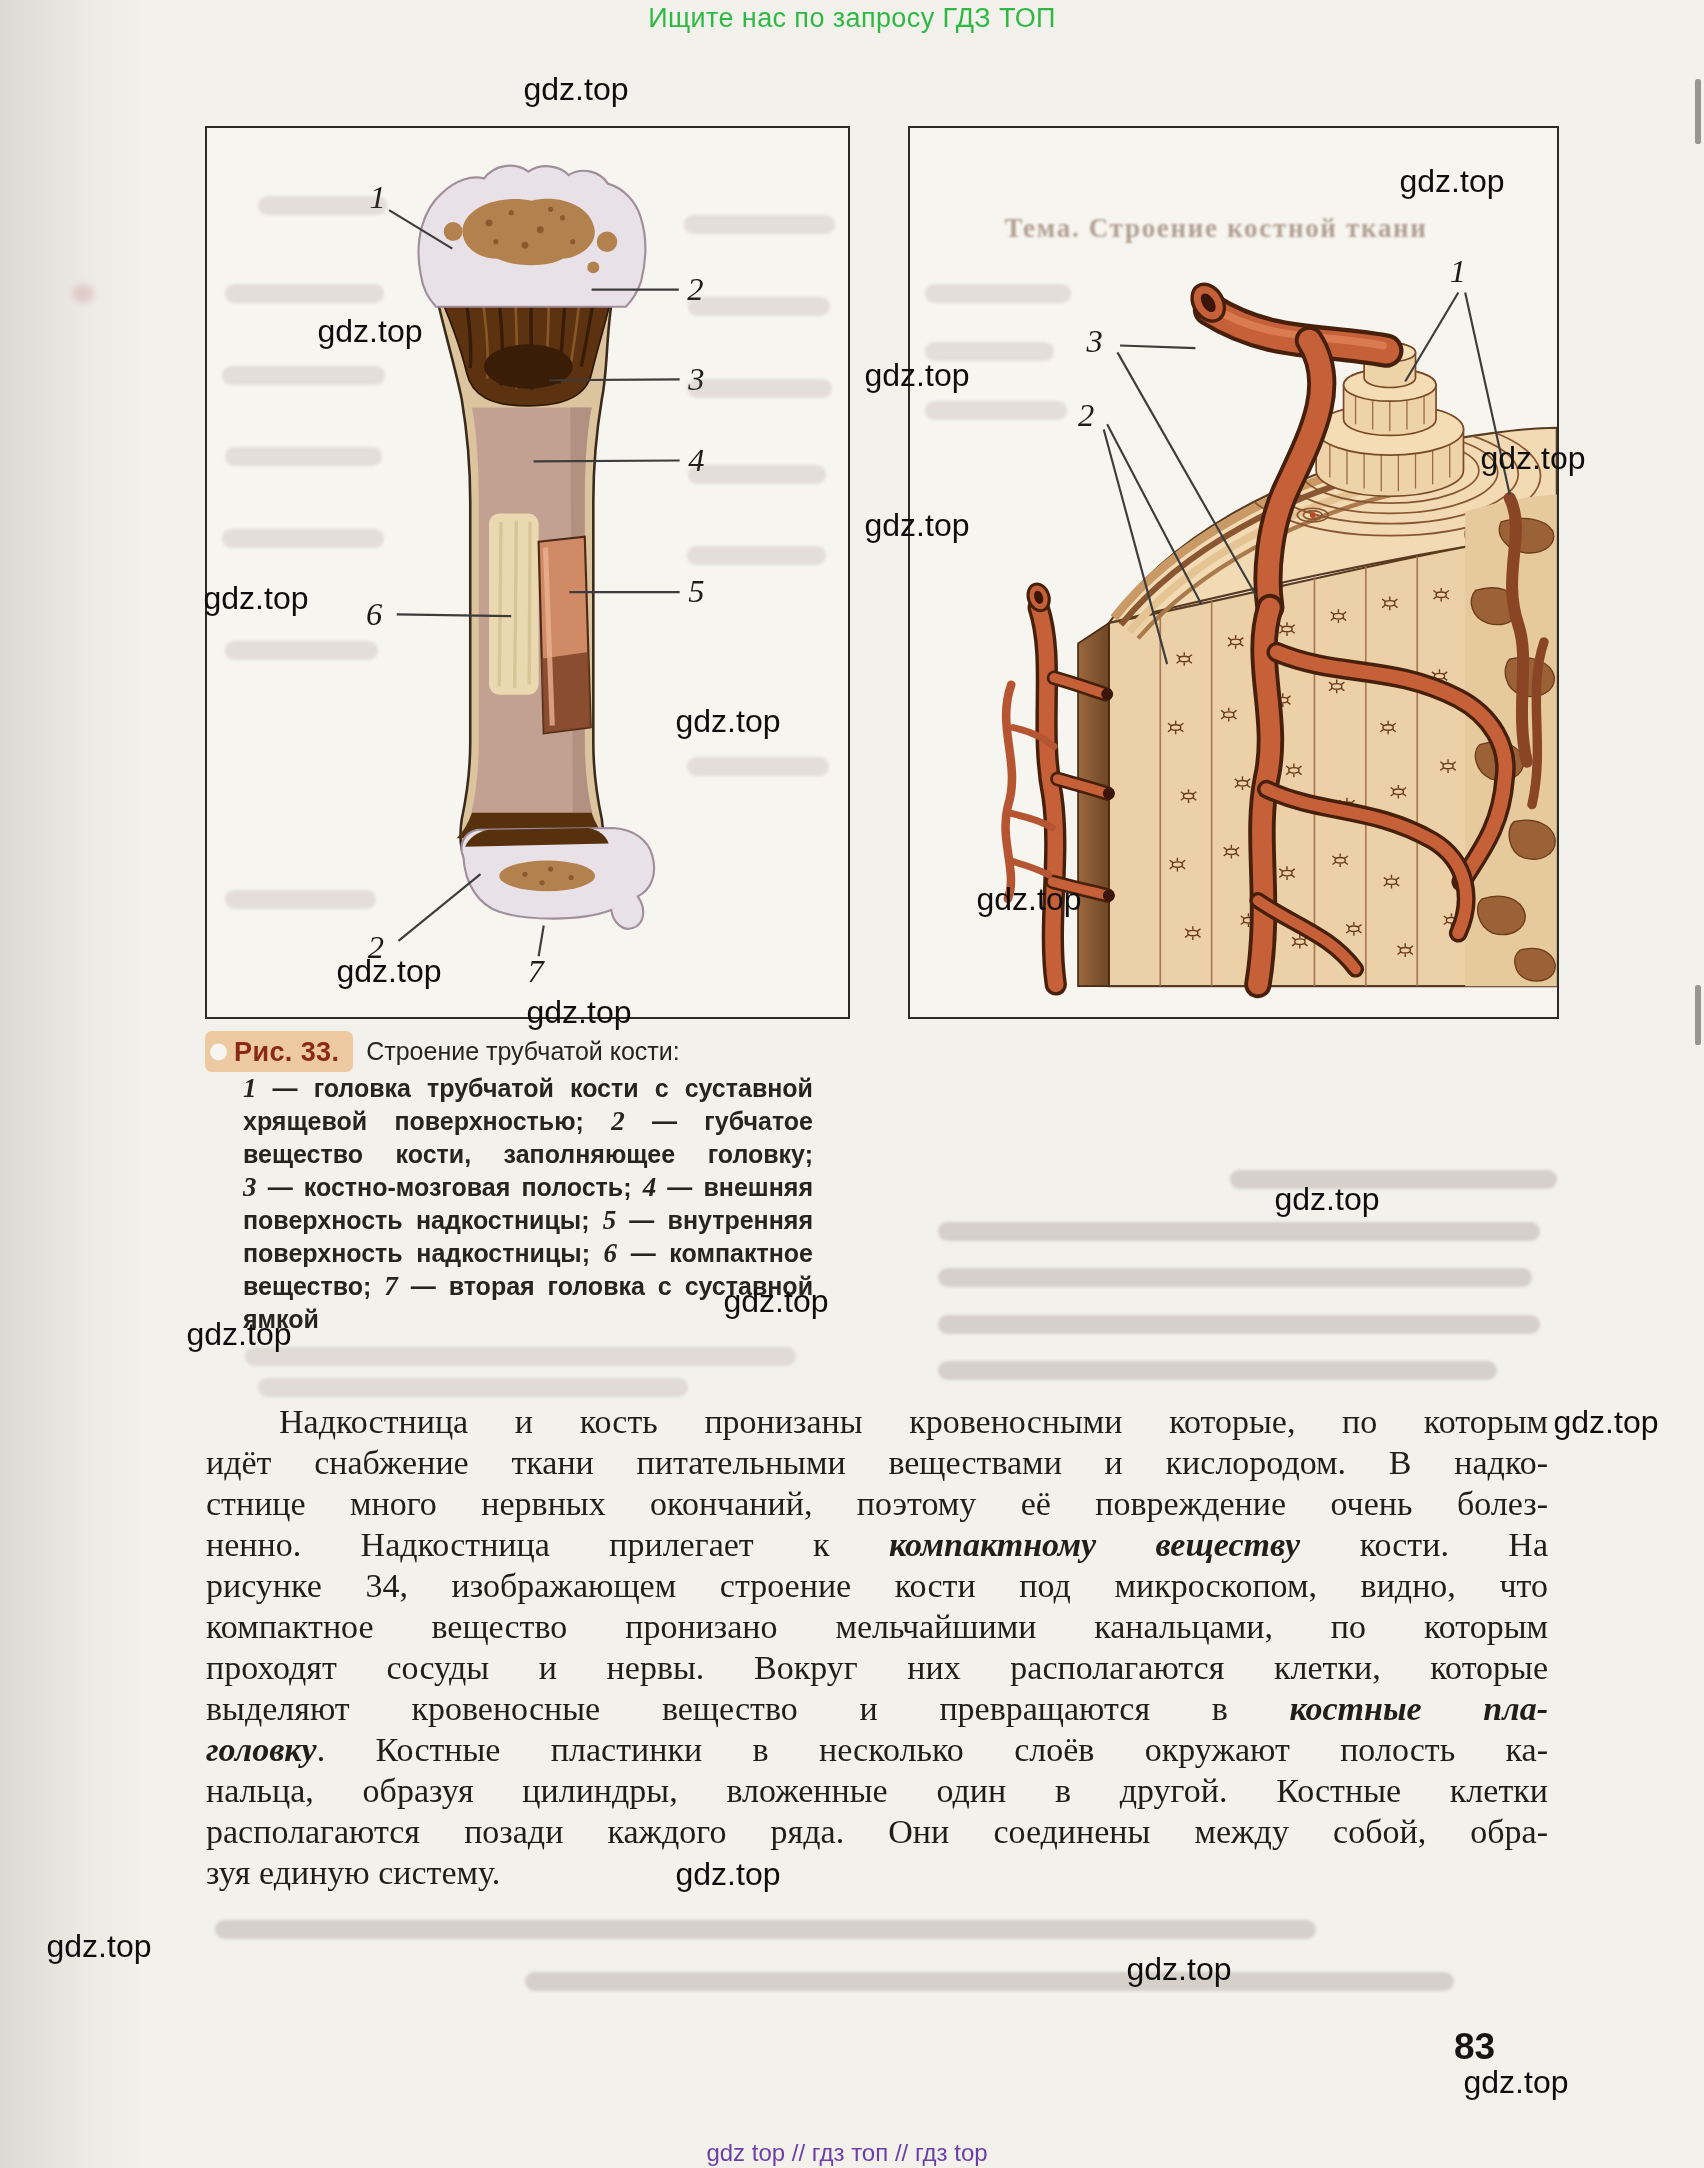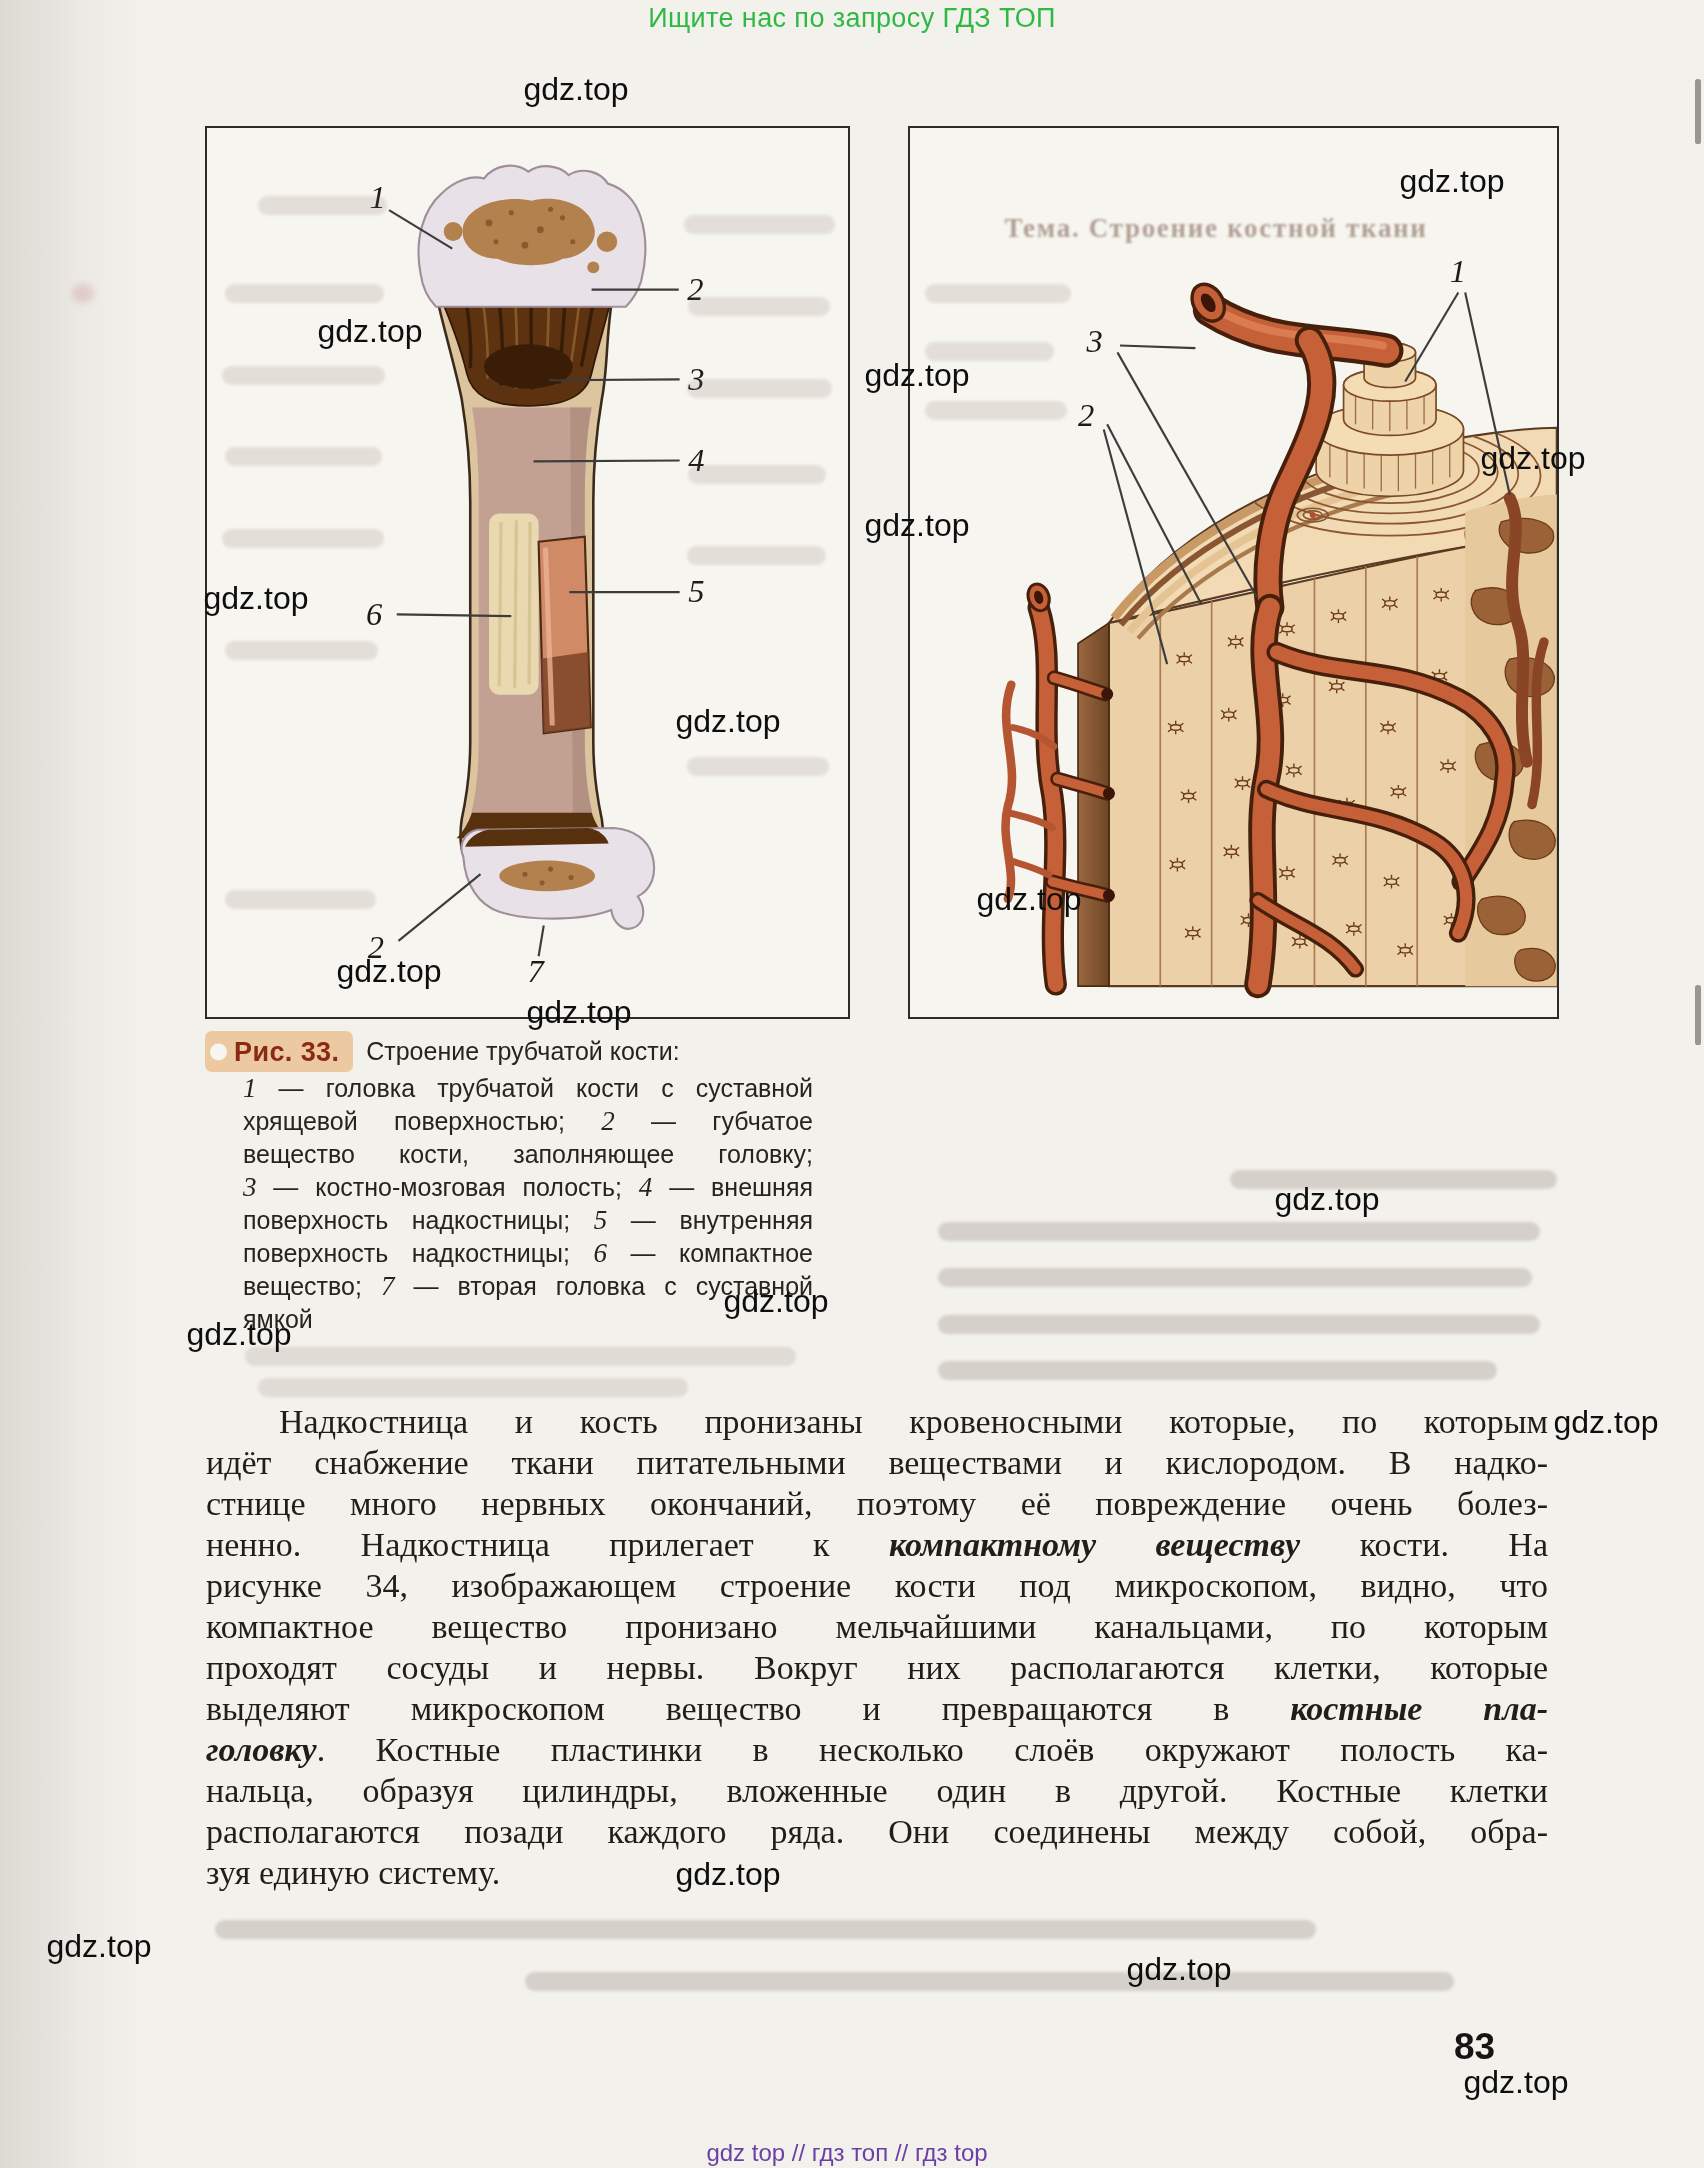--- a/index.html
+++ b/index.html
@@ -38,21 +38,21 @@
   .caption{position:absolute;}
   #cap33{left:205px;top:1031px;width:613px;}
   #cap34{left:902px;top:1031px;width:657px;}
   .cap-first{display:flex;align-items:center;height:41px;}
   .chip{position:relative;display:inline-flex;align-items:flex-end;background:#ecc9a0;
         border-radius:6.9px;padding:4.3px 13.8px 4.3px 29px;height:33px;box-sizing:content-box;}
   .chip b{font-size:27px;color:#8a2a15;letter-spacing:0.4px;}
   .chip-dot{position:absolute;left:5.2px;top:50%;width:17px;height:17px;border-radius:50%;
         background:#f7f5f0;transform:translateY(-50%);}
   .cap-title{font-size:25px;color:#262320;margin-left:13px;}
-  .cap-lines{font-size:25px;color:#262320;line-height:33px;}
+  .cap-lines{font-size:25px;color:#262320;line-height:33px;font-weight:bold;}
   #cap33 .cap-lines{padding-left:38px;width:570px;}
   #cap34 .cap-lines{padding-left:32px;width:624px;}
   .cap-lines i{font-family:"Liberation Serif",serif;font-size:27px;}
   .tline{white-space:nowrap;}
   .tline.just{white-space:normal;text-align:justify;text-align-last:justify;}
 
   
   #body-text{position:absolute;left:206px;top:1401px;width:1342px;
         font-family:"Liberation Serif",serif;font-size:34px;line-height:41px;color:#201d1a;}
   #body-text .tline:first-child{text-indent:73px;}
@@ -412,21 +412,21 @@
 
 
   <div id="body-text">
       <div class="tline just">Надкостница и кость пронизаны кровеносными которые, по которым</div>
       <div class="tline just">идёт снабжение ткани питательными веществами и кислородом. В надко-</div>
       <div class="tline just">стнице много нервных окончаний, поэтому её повреждение очень болез-</div>
       <div class="tline just"><span>ненно. Надкостница прилегает к </span><span class="bi">компактному веществу</span><span> кости. На</span></div>
       <div class="tline just">рисунке 34, изображающем строение кости под микроскопом, видно, что</div>
       <div class="tline just">компактное вещество пронизано мельчайшими канальцами, по которым</div>
       <div class="tline just">проходят сосуды и нервы. Вокруг них располагаются клетки, которые</div>
-      <div class="tline just"><span>выделяют микроскопом вещество и превращаются в </span><span class="bi">костные пла-</span></div>
+      <div class="tline just"><span>выделяют кровеносные вещество и превращаются в </span><span class="bi">костные пла-</span></div>
       <div class="tline just"><span class="bi">головку</span><span>. Костные пластинки в несколько слоёв окружают полость ка-</span></div>
       <div class="tline just">нальца, образуя цилиндры, вложенные один в другой. Костные клетки</div>
       <div class="tline just">располагаются позади каждого ряда. Они соединены между собой, обра-</div>
       <div class="tline">зуя единую систему.</div>
     </div>
 
   <div>
       <div class="wm" style="left: 576px; top: 89px;">gdz.top</div>
       <div class="wm" style="left: 1452px; top: 181px;">gdz.top</div>
       <div class="wm" style="left: 370px; top: 331px;">gdz.top</div>

